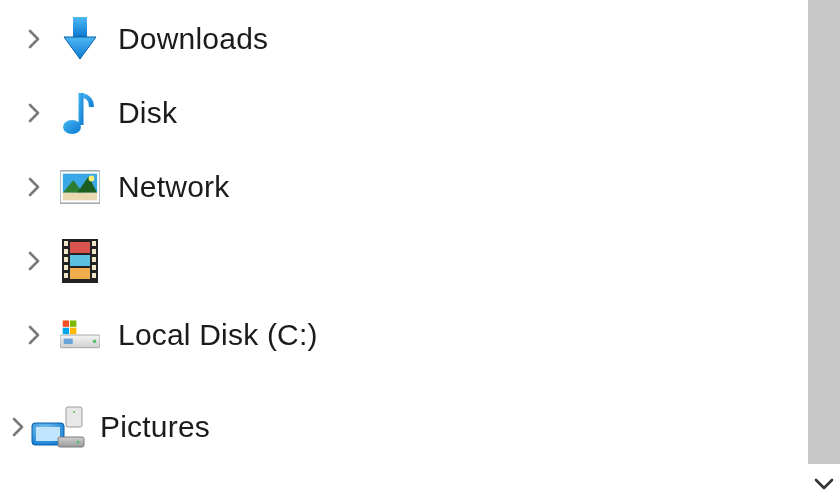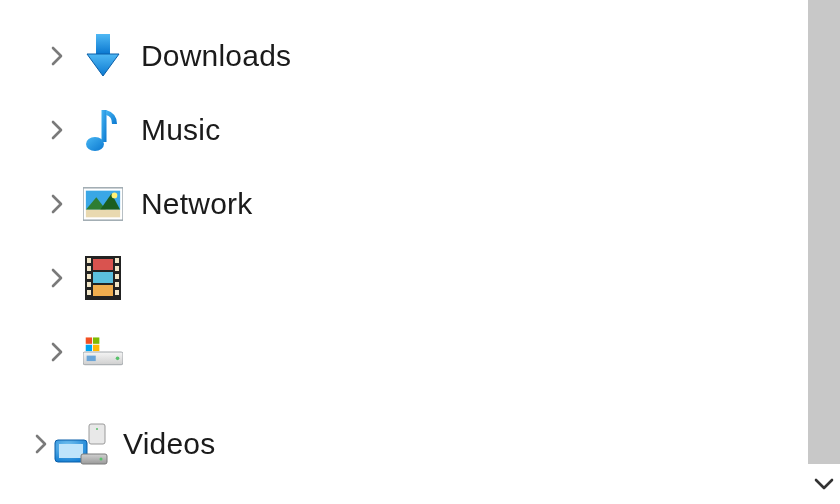--- a/index.html
+++ b/index.html
@@ -7,23 +7,22 @@
     margin: 0;
     padding: 0;
     width: 840px;
     height: 504px;
     font-family: "Segoe UI", Arial, sans-serif;
     background: #ffffff;
     overflow: hidden;
     position: relative;
   }
   .tree {
-    padding-top: 19px;
+    padding-top: 2px;
     width: 760px;
-    margin-left: 23px;
   }
   .tree-item {
     display: flex;
     align-items: center;
     height: 74px;
     cursor: default;
     user-select: none;
   }
   .expander {
     width: 24px;
@@ -123,21 +122,21 @@
           <linearGradient id="mug" x1="0" y1="0" x2="1" y2="1">
             <stop offset="0" stop-color="#47b6f3"></stop>
             <stop offset="1" stop-color="#0b78d0"></stop>
           </linearGradient>
         </defs>
         <ellipse cx="10" cy="36" rx="9" ry="7" fill="url(#mug)"></ellipse>
         <rect x="16.5" y="2" width="5" height="32" fill="url(#mug)"></rect>
         <path d="M21 2 Q32 5 32 16 L27 16 Q27 8 21 7 Z" fill="url(#mug)"></path>
       </svg>
     </span>
-    <span class="label">Music</span>
+    <span class="label">Disk</span>
   </div>
 
   <div class="tree-item">
     <span class="expander">
       <svg width="16" height="20" viewBox="0 0 16 20">
         <polyline points="4,2 12,10 4,18" fill="none" stroke="#7a7a7a" stroke-width="2.6" stroke-linecap="round" stroke-linejoin="round"></polyline>
       </svg>
     </span>
     <span class="icon">
       <svg width="42" height="34" viewBox="0 0 42 34">
@@ -200,20 +199,21 @@
         <circle cx="38" cy="25" r="2" fill="#58c26b"></circle>
 
         <g>
           <rect x="3" y="2" width="7" height="7" fill="#f25022"></rect>
           <rect x="11" y="2" width="7" height="7" fill="#7fba00"></rect>
           <rect x="3" y="10" width="7" height="7" fill="#00a4ef"></rect>
           <rect x="11" y="10" width="7" height="7" fill="#ffb900"></rect>
         </g>
       </svg>
     </span>
+    <span class="label">Local Disk (C:)</span>
   </div>
 
   <div class="tree-item root" style="margin-top:18px">
     <span class="expander">
       <svg width="16" height="20" viewBox="0 0 16 20">
         <polyline points="4,2 12,10 4,18" fill="none" stroke="#7a7a7a" stroke-width="2.6" stroke-linecap="round" stroke-linejoin="round"></polyline>
       </svg>
     </span>
     <span class="icon" style="width:56px;height:48px;margin-right:14px">
       <svg width="56" height="48" viewBox="0 0 56 48">
@@ -228,21 +228,21 @@
           </linearGradient>
         </defs>
         <rect x="2" y="20" width="32" height="22" rx="3" fill="url(#ntg)" stroke="#0a5ea8"></rect>
         <rect x="6" y="24" width="24" height="14" fill="#bfe4fb"></rect>
         <rect x="28" y="34" width="26" height="10" rx="2" fill="url(#barg)" stroke="#7a7a7a"></rect>
         <circle cx="48" cy="39" r="1.5" fill="#58c26b"></circle>
         <rect x="36" y="4" width="16" height="20" rx="2" fill="#e8e8e8" stroke="#9a9a9a"></rect>
         <circle cx="44" cy="9" r="1" fill="#58c26b"></circle>
       </svg>
     </span>
-    <span class="label">Videos</span>
+    <span class="label">Pictures</span>
   </div>
 
 </div>
 
 <div class="scrollbar">
   <div class="scrollbar-track"></div>
   <div class="scrollbar-btn">
     <svg width="20" height="14" viewBox="0 0 20 14">
       <polyline points="2,3 10,11 18,3" fill="none" stroke="#333" stroke-width="2.6" stroke-linecap="round" stroke-linejoin="round"></polyline>
     </svg>

